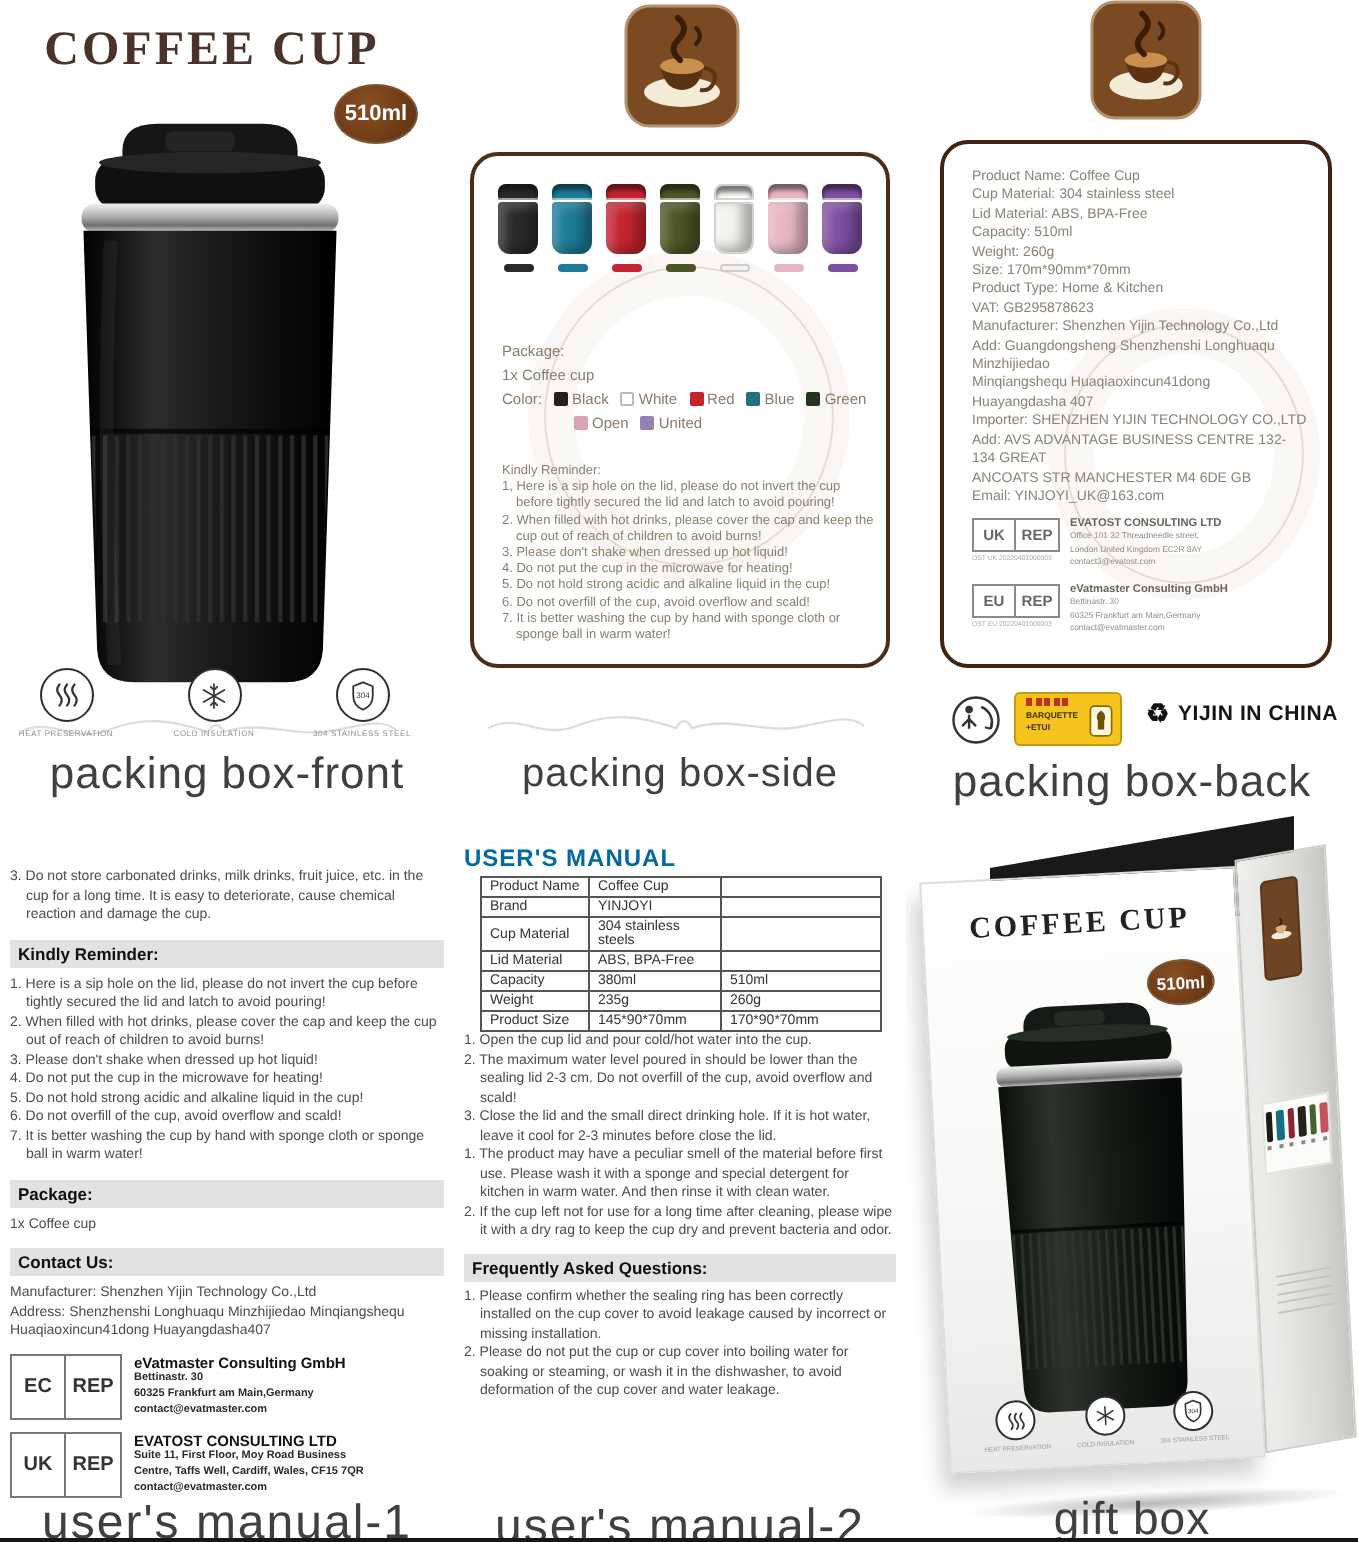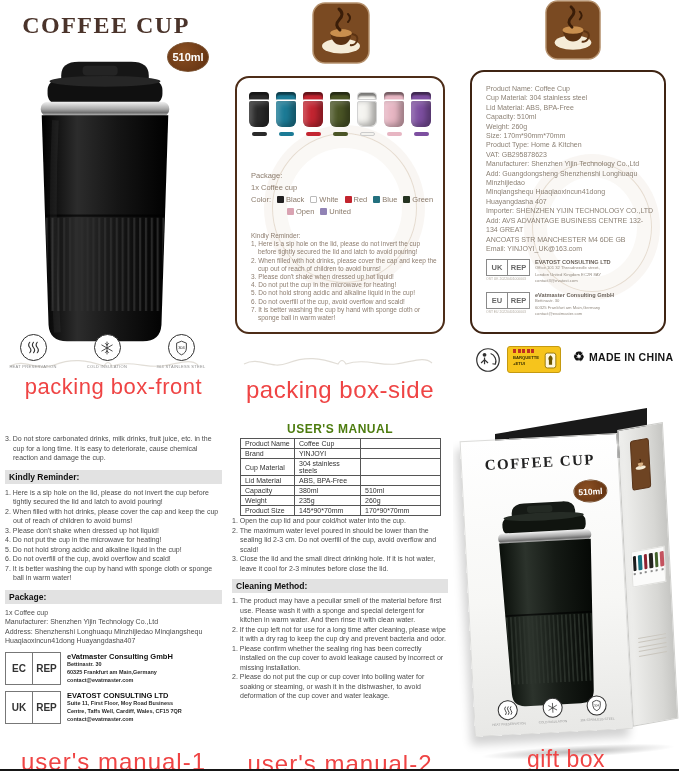--- a/index.html
+++ b/index.html
@@ -6,21 +6,21 @@
   html,body{background:#fff}
   #canvas{position:relative;width:679px;height:771px;background:#fff;overflow:hidden;
           font-family:"Liberation Sans",sans-serif}
   .panel{position:absolute;overflow:hidden}
   #p1{left:0;top:0;width:227px;height:408px}
   #p2{left:227px;top:0;width:226px;height:408px}
   #p3{left:453px;top:0;width:226px;height:408px}
   #p4{left:0;top:408px;width:227px;height:363px}
   #p5{left:227px;top:408px;width:226px;height:363px}
   #p6{left:453px;top:408px;width:226px;height:363px}
-  .caption{position:absolute;left:0;width:100%;text-align:center;color:#ef4444;letter-spacing:.5px}
+  .caption{position:absolute;left:0;width:100%;text-align:center;color:#404040;letter-spacing:.5px}
   .flourish{position:absolute;opacity:.55}
 
   
   .f-title{position:absolute;top:12px;left:0;width:212px;text-align:center;
            font-family:"Liberation Serif",serif;font-size:24px;font-weight:700;
            letter-spacing:1.5px;color:#4a332a}
   .oval-badge{border-radius:50%;background:radial-gradient(circle at 40% 35%,#8a4f22,#5e2f10);
               color:#fff;font-weight:700;display:flex;align-items:center;justify-content:center;
               border:1px solid #7d5636}
   .f-badge{position:absolute;left:167px;top:42px;width:42px;height:30px;font-size:11px}
@@ -52,21 +52,21 @@
   .pills-row{display:flex;justify-content:center;gap:12px;margin-top:4px;position:relative;z-index:2}
   .pill{width:15px;height:4px;border-radius:2px}
   .pill.light{border:1px solid #ccc}
   .pkg-block{margin:34px 0 0 14px;font-size:7.5px;color:#8b7b6c;line-height:1.6;position:relative;z-index:2}
   .swatch{display:inline-block;width:7px;height:7px;margin:0 2px -1px 6px;border-radius:1px}
   .swatch.light{border:1px solid #bbb}
   .color-line2{margin-left:30px}
   .rem-block{margin:14px 0 0 14px;width:188px;font-size:6.5px;line-height:8.2px;color:#8d7d6f;position:relative;z-index:2}
   .rem-item{padding-left:7px;text-indent:-7px}
   #p2 .flourish{top:356px;left:13px}
-  #p2 .caption{top:376px;font-size:24px}
+  #p2 .caption{top:376px;font-size:20px}
 
   
   #p3 .logo{left:92px;top:0;width:56px;height:60px}
   .back-box{position:absolute;left:17px;top:70px;width:196px;height:264px;border:2px solid #3f2413;
             border-radius:14px;background:#fff;overflow:hidden;padding:12px 10px 0 14px}
   .back-box .watermark{left:60px;top:90px;width:120px;height:130px}
   .info-line{font-size:7px;line-height:9.4px;color:#8c8175;position:relative;z-index:2}
   .rep-row{display:flex;margin-top:6px;align-items:flex-start;position:relative;z-index:2}
   .repbox{display:flex;border:1px solid #8a8a8a;background:#fff}
   .repbox span{width:21px;height:15px;line-height:15px;text-align:center;font-size:7.5px;font-weight:700;color:#666}
@@ -98,21 +98,21 @@
   .repblock{display:flex;margin-top:6px;align-items:stretch}
   .repbox2{display:flex;border:1px solid #777;margin-right:6px;background:#fff}
   .repbox2 span{width:27px;display:flex;align-items:center;justify-content:center;font-size:10px;font-weight:700;color:#333}
   .repbox2 span:first-child{border-right:1px solid #777}
   .rb-name{font-size:7.5px;font-weight:700;color:#111}
   .rb-line{font-size:5.5px;font-weight:700;color:#2a2a2a;line-height:1.45}
   #p4 .caption{top:340px;font-size:24px;letter-spacing:1px}
 
   
   .m2{position:absolute;left:5px;top:14px;width:216px}
-  .m2-title{text-align:center;font-size:12px;font-weight:700;color:#4d7c0f;letter-spacing:.5px}
+  .m2-title{text-align:left;font-size:12px;font-weight:700;color:#0369a1;letter-spacing:.5px}
   .m2 .gbar{margin:6px 0 3px}
   table.params{border-collapse:collapse;margin:2px 0 0 8px}
   .params td{border:1px solid #555;font-size:7px;color:#333;padding:1px 4px;height:9px}
   #p5 .caption{top:342px;font-size:24px;letter-spacing:1px}
 
   
   .backdrop{position:absolute;left:42px;top:0;width:152px;height:50px;background:#191919;
             clip-path:polygon(0 52%,100% 0,100% 100%,0 100%)}
   .gbox{position:absolute;left:6px;top:14px;width:212px;height:316px;transform:rotate(-3deg)}
   .gfront{position:absolute;left:8px;top:14px;width:158px;height:296px;
@@ -399,42 +399,44 @@
         </div>
         <span class="y-icon">
           <svg viewBox="0 0 12 16" width="13" height="17">
             <rect x="1" y="1" width="10" height="14" rx="2" fill="#fff8df" stroke="#8a6d00" stroke-width=".8"></rect>
             <path d="M6,3 q3,2 1.5,5 L7.5,12 h-3 L4.5,8 Q3,5 6,3" fill="#6b5500"></path>
             </svg>
         </span>
       </div>
       <div class="made-in">
         <span class="recycle-glyph">♻</span>
-        <span>MADE IN CHINA</span>
+        <span>YIJIN IN CHINA</span>
       </div>
     </div>
 
+    <div class="caption">packing box-back</div>
   </section>
 
   <section class="panel" id="p4">
     <div class="m1">
       <div class="m-intro">3. Do not store carbonated drinks, milk drinks, fruit juice, etc. in the cup for a long time. It is easy to deteriorate, cause chemical reaction and damage the cup.</div>
 
       <div class="gbar">Kindly Reminder:</div>
       <div class="m-item">1. Here is a sip hole on the lid, please do not invert the cup before tightly secured the lid and latch to avoid pouring!</div>
       <div class="m-item">2. When filled with hot drinks, please cover the cap and keep the cup out of reach of children to avoid burns!</div>
       <div class="m-item">3. Please don't shake when dressed up hot liquid!</div>
       <div class="m-item">4. Do not put the cup in the microwave for heating!</div>
       <div class="m-item">5. Do not hold strong acidic and alkaline liquid in the cup!</div>
       <div class="m-item">6. Do not overfill of the cup, avoid overflow and scald!</div>
       <div class="m-item">7. It is better washing the cup by hand with sponge cloth or sponge ball in warm water!</div>
 
       <div class="gbar">Package:</div>
       <div class="m-line">1x Coffee cup</div>
 
+      <div class="gbar">Contact Us:</div>
       <div class="m-line">Manufacturer: Shenzhen Yijin Technology Co.,Ltd</div>
       <div class="m-line">Address: Shenzhenshi Longhuaqu Minzhijiedao Minqiangshequ Huaqiaoxincun41dong Huayangdasha407</div>
 
       <div class="repblock">
         <div class="repbox2">
             <span>EC</span>
             <span>REP</span>
           </div>
         <div>
           <div class="rb-name">eVatmaster Consulting GmbH</div>
@@ -505,24 +507,24 @@
               <td>145*90*70mm</td>
               <td>170*90*70mm</td>
             </tr>
       </tbody>
         </table>
 
       <div class="m-item">1. Open the cup lid and pour cold/hot water into the cup.</div>
       <div class="m-item">2. The maximum water level poured in should be lower than the sealing lid 2-3 cm. Do not overfill of the cup, avoid overflow and scald!</div>
       <div class="m-item">3. Close the lid and the small direct drinking hole. If it is hot water, leave it cool for 2-3 minutes before close the lid.</div>
 
-      <div class="gbar">Cleaning Method:</div>
       <div class="m-item">1. The product may have a peculiar smell of the material before first use. Please wash it with a sponge and special detergent for kitchen in warm water. And then rinse it with clean water.</div>
       <div class="m-item">2. If the cup left not for use for a long time after cleaning, please wipe it with a dry rag to keep the cup dry and prevent bacteria and odor.</div>
 
+      <div class="gbar">Frequently Asked Questions:</div>
       <div class="m-item">1. Please confirm whether the sealing ring has been correctly installed on the cup cover to avoid leakage caused by incorrect or missing installation.</div>
       <div class="m-item">2. Please do not put the cup or cup cover into boiling water for soaking or steaming, or wash it in the dishwasher, to avoid deformation of the cup cover and water leakage.</div>
     </div>
     <div class="caption">user's manual-2</div>
   </section>
 
   <section class="panel" id="p6">
     <div class="backdrop"></div>
 
     <div class="gbox">

